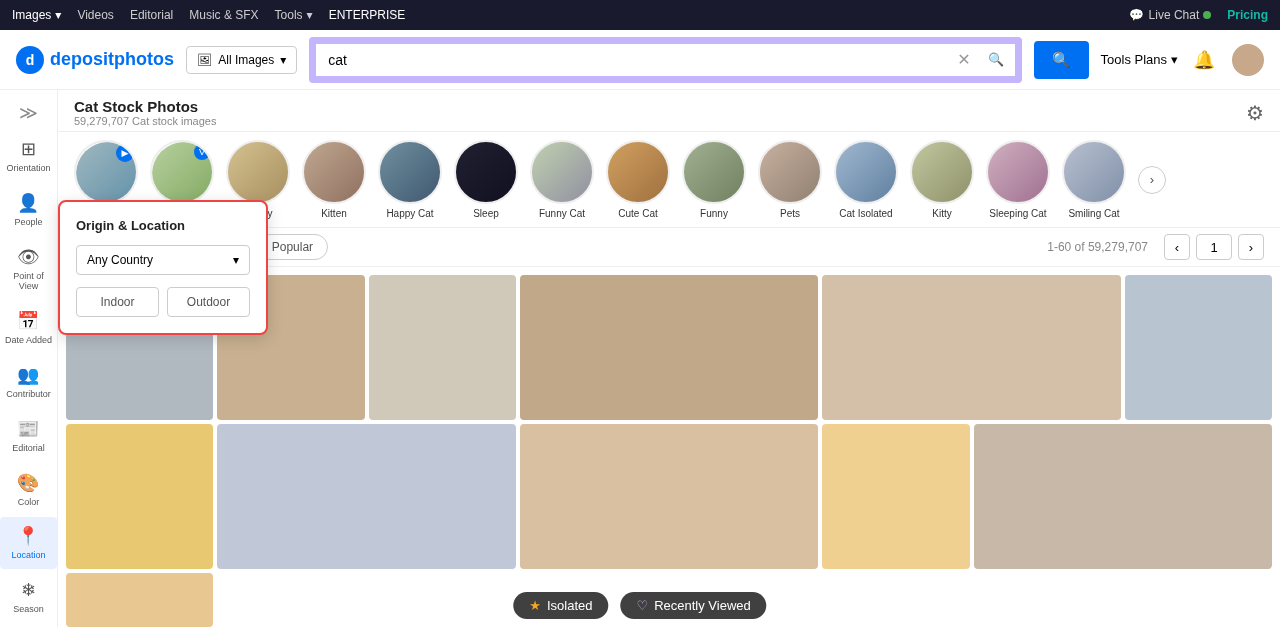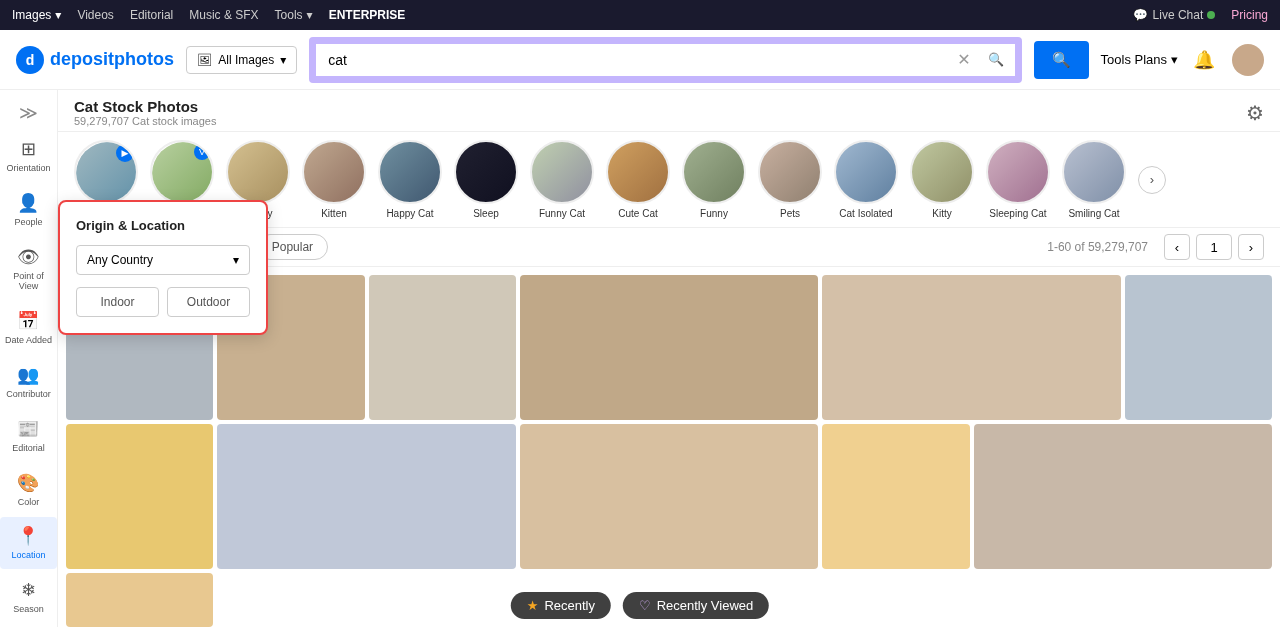--- a/index.html
+++ b/index.html
@@ -14,21 +14,21 @@
       padding: 0 12px;
       gap: 16px;
       color: #ccc;
       font-size: 12px;
     }
     .top-nav-item { color: #ccc; cursor: pointer; display: flex; align-items: center; gap: 4px; }
     .top-nav-item.active { color: #fff; }
     .top-nav-spacer { flex: 1; }
     .live-chat { display: flex; align-items: center; gap: 4px; color: #ccc; }
     .live-chat-dot { width: 8px; height: 8px; background: #4CAF50; border-radius: 50%; }
-    .pricing { color: #f9a8d4; font-weight: normal; }
+    .pricing { color: #14b8a6; font-weight: bold; }
 
     
     .search-bar-row {
       background: #fff;
       height: 60px;
       display: flex;
       align-items: center;
       padding: 0 16px;
       gap: 12px;
       border-bottom: 1px solid #eee;
@@ -226,21 +226,21 @@
   </style>
 </head>
 <body>
 
 <div class="top-nav">
   <span class="top-nav-item active">Images <span>▾</span></span>
   <span class="top-nav-item">Videos</span>
   <span class="top-nav-item">Editorial</span>
   <span class="top-nav-item">Music &amp; SFX</span>
   <span class="top-nav-item">Tools <span>▾</span></span>
-  <span class="top-nav-item" style="font-weight:bold;color:#fff;">ENTERPRISE</span>
+  <span class="top-nav-item" style="font-weight:normal;color:#fff;">ENTERPRISE</span>
   <span class="top-nav-spacer"></span>
   <span class="live-chat">
     <span>💬</span>
     <span>Live Chat</span>
     <span class="live-chat-dot"></span>
   </span>
   <span class="pricing">Pricing</span>
 </div>
 
 <div class="search-bar-row">
@@ -431,19 +431,19 @@
         <button class="io-btn">Outdoor</button>
       </div>
     </div>
 
   </div>
 </div>
 
 <div class="bottom-bar">
   <div class="bottom-pill">
     <span class="bottom-pill-star">★</span>
-    <span>Recently</span>
+    <span>Isolated</span>
   </div>
   <div class="bottom-pill">
     <span class="bottom-pill-heart">♡</span>
     <span>Recently Viewed</span>
   </div>
 </div>
 
 </body></html>

